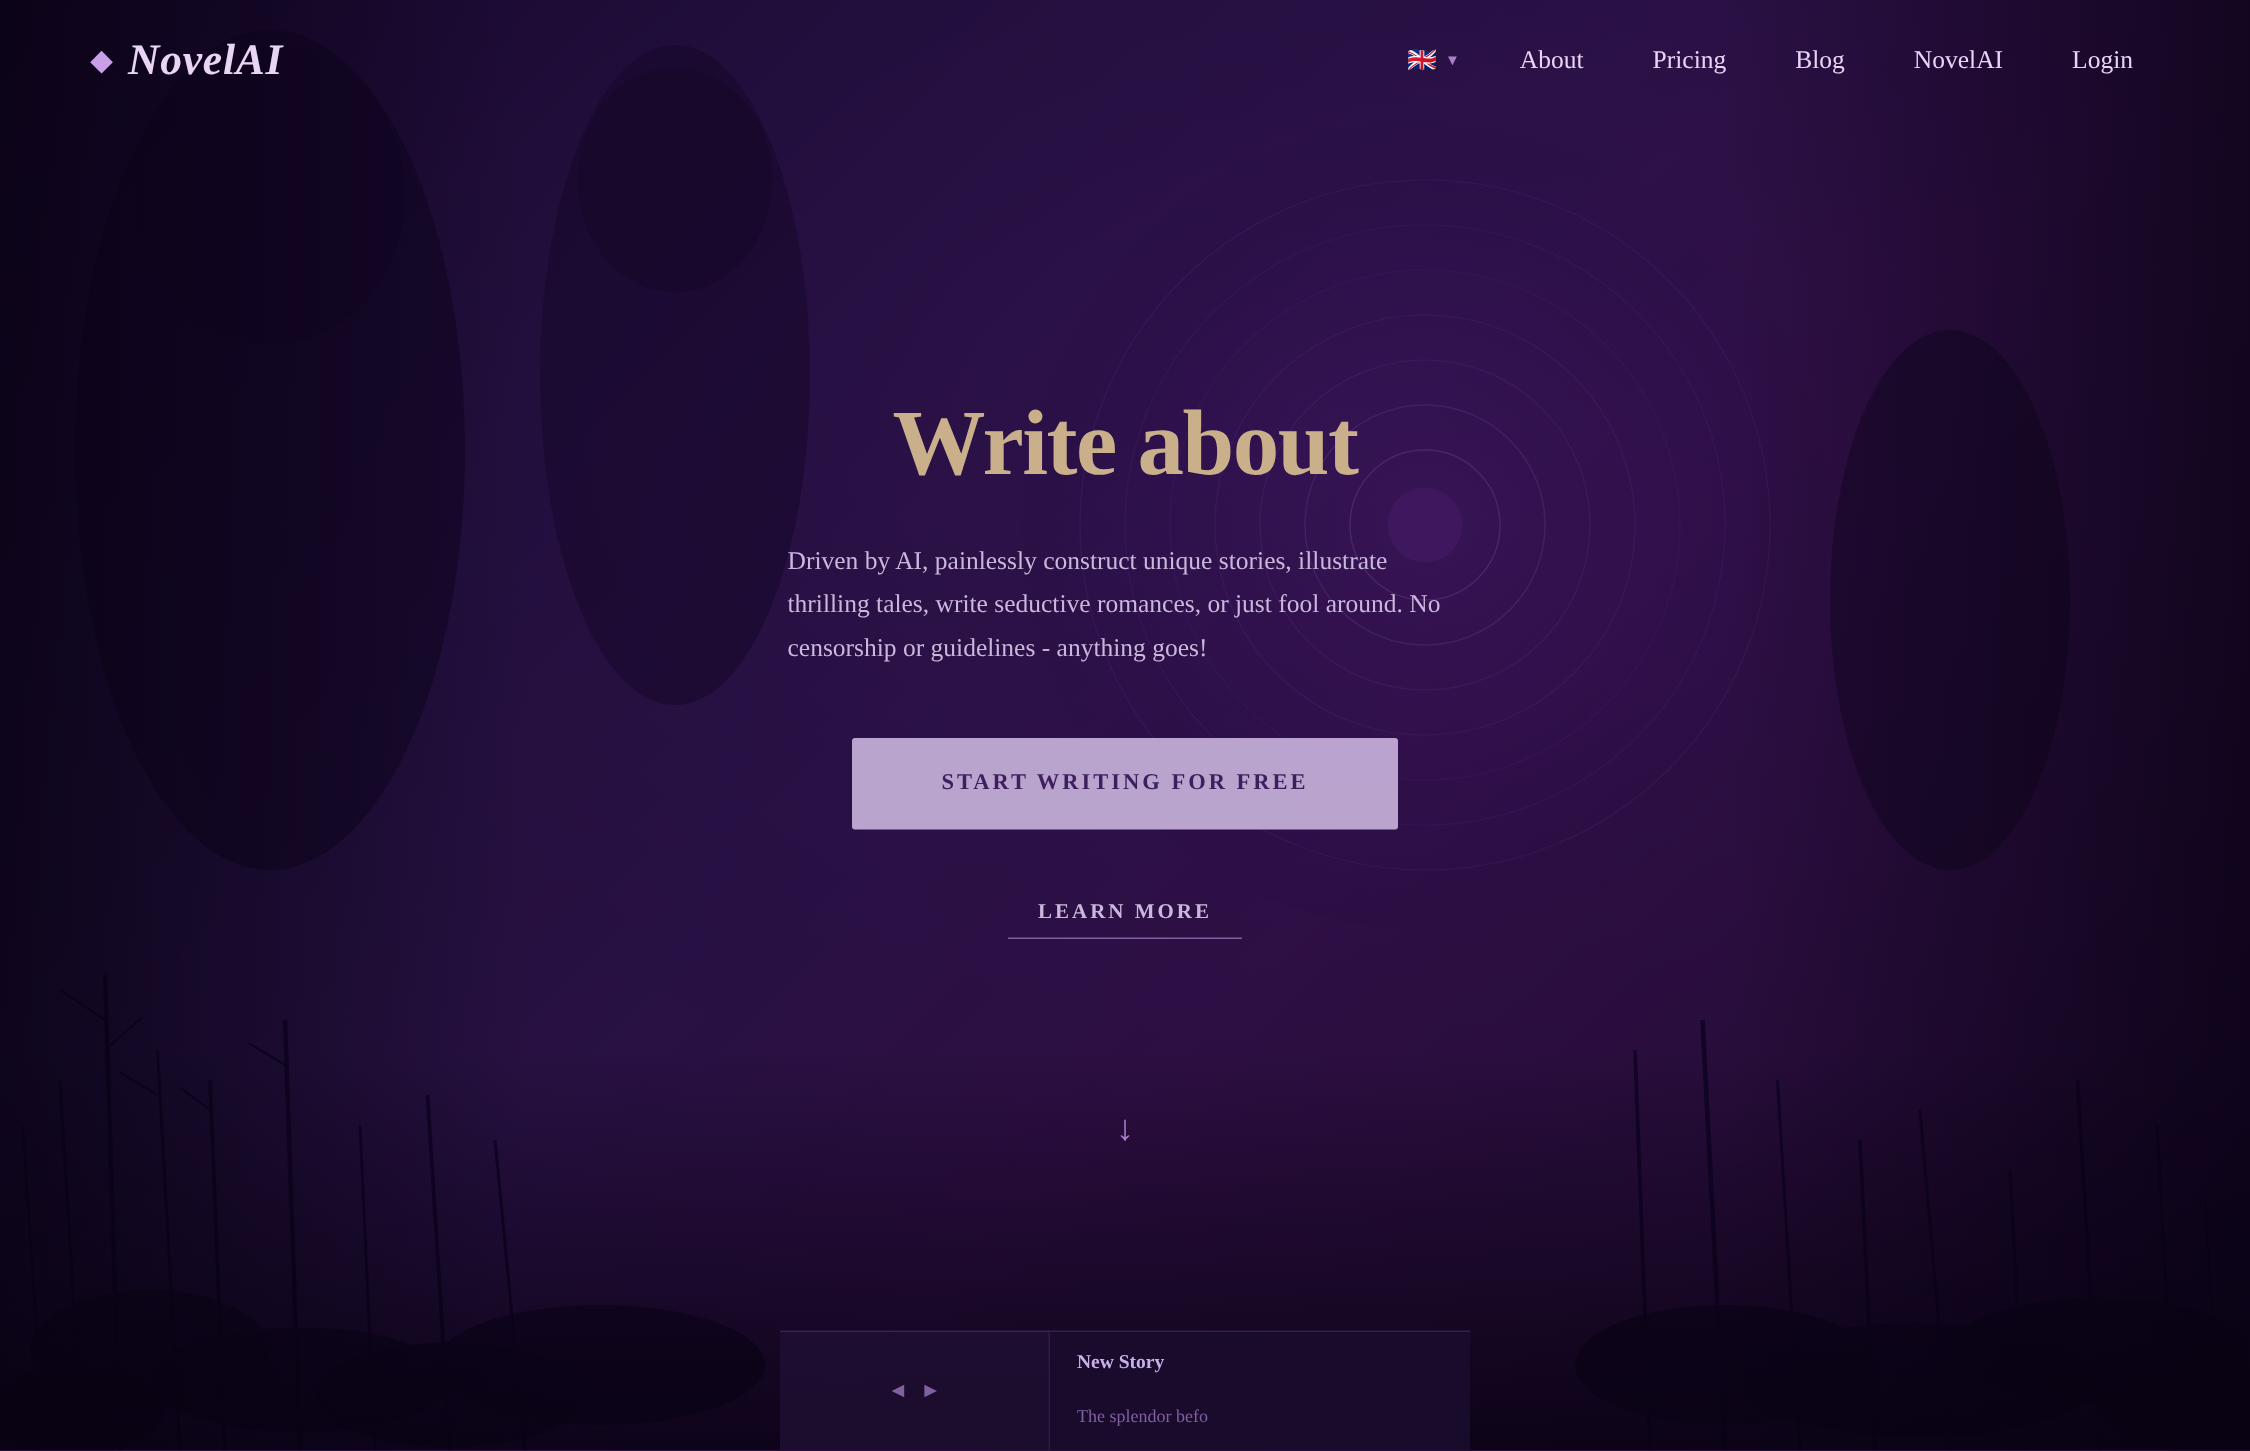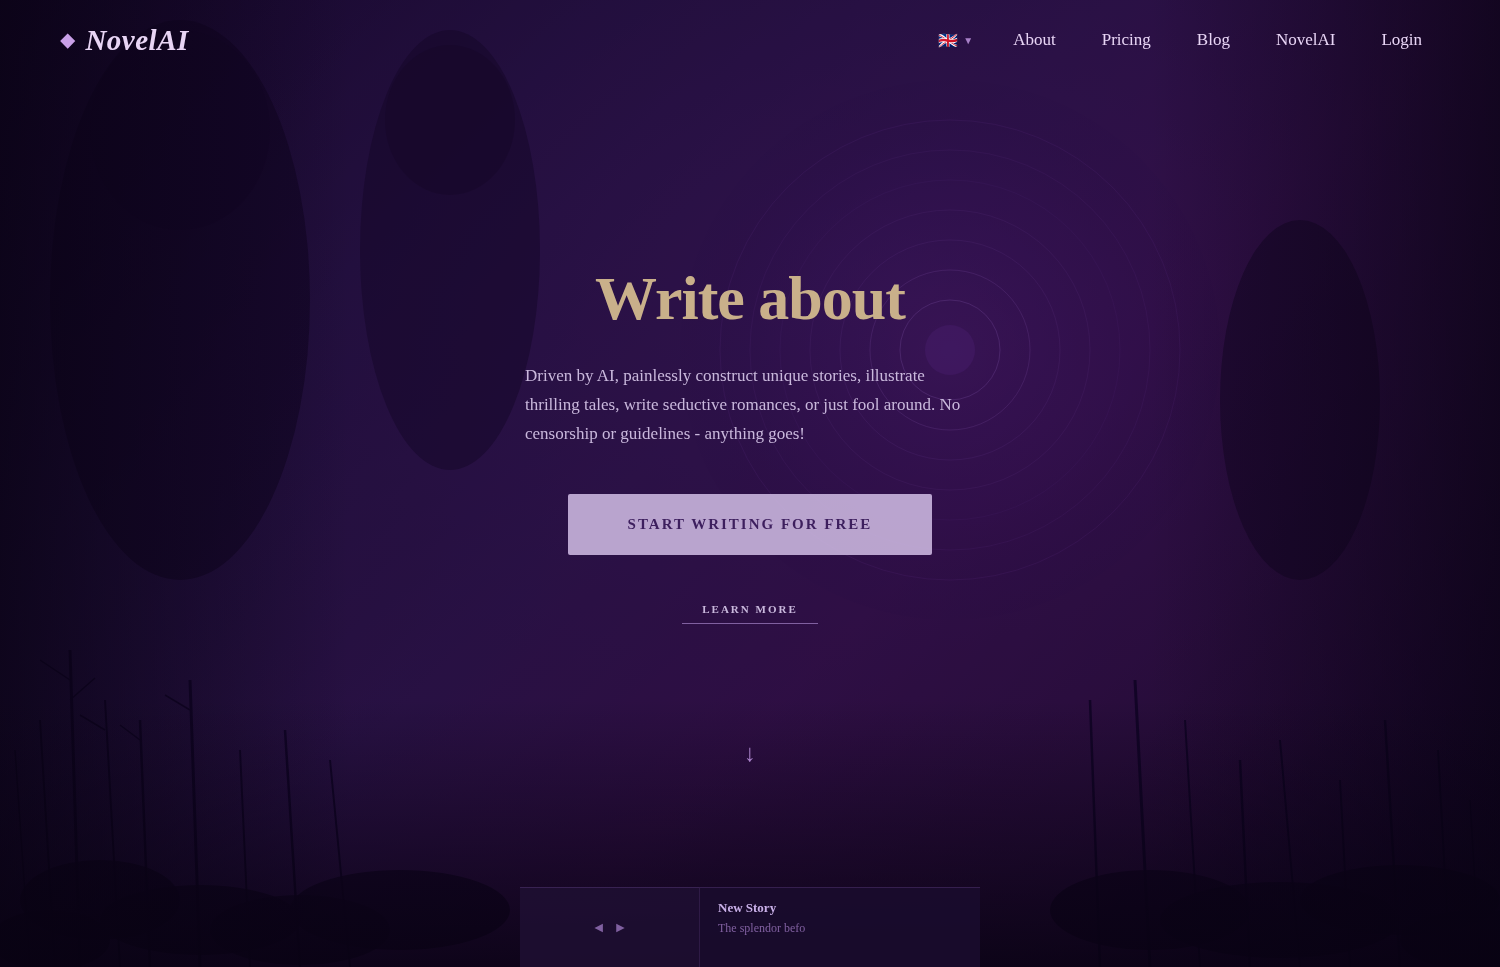--- a/index.html
+++ b/index.html
@@ -166,21 +166,21 @@
       border-radius: 2px;
       margin-bottom: 40px;
       transition: background 0.2s;
       min-width: 340px;
     }
 
     .btn-secondary {
       background: transparent;
       border: none;
       color: #c9b8dc;
-      font-size: 11px;
+      font-size: 14px;
       font-weight: 600;
       letter-spacing: 2px;
       text-transform: uppercase;
       cursor: pointer;
       font-family: 'Georgia', serif;
       padding: 8px 20px;
       border-bottom: 1px solid #8060a0;
       text-decoration: none;
       display: inline-block;
       text-align: center;
@@ -239,21 +239,21 @@
       background: rgba(25, 12, 45, 0.9);
       border-top: 1px solid rgba(120, 80, 160, 0.3);
       padding: 12px 18px;
     }
 
     .preview-new-story {
       color: #c9b0e8;
       font-size: 13px;
       font-weight: 600;
       font-family: 'Georgia', serif;
-      margin-bottom: 5px;
+      margin-bottom: 21px;
     }
 
     .preview-text {
       color: #8060a0;
       font-size: 12px;
       font-family: 'Georgia', serif;
     }
 
     
     .bg-svg {

